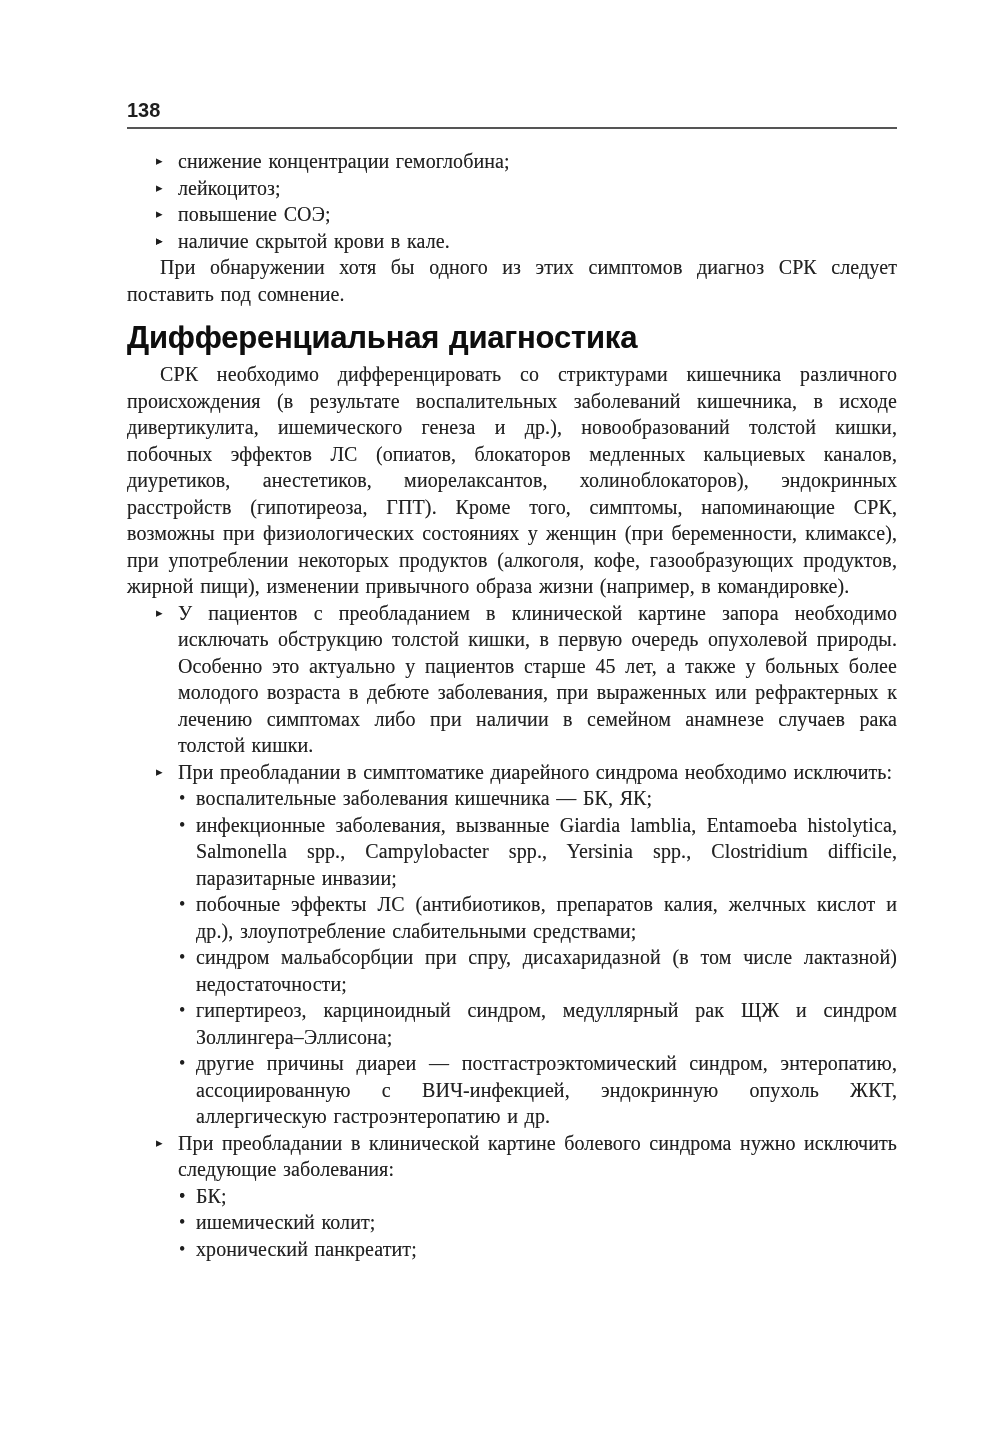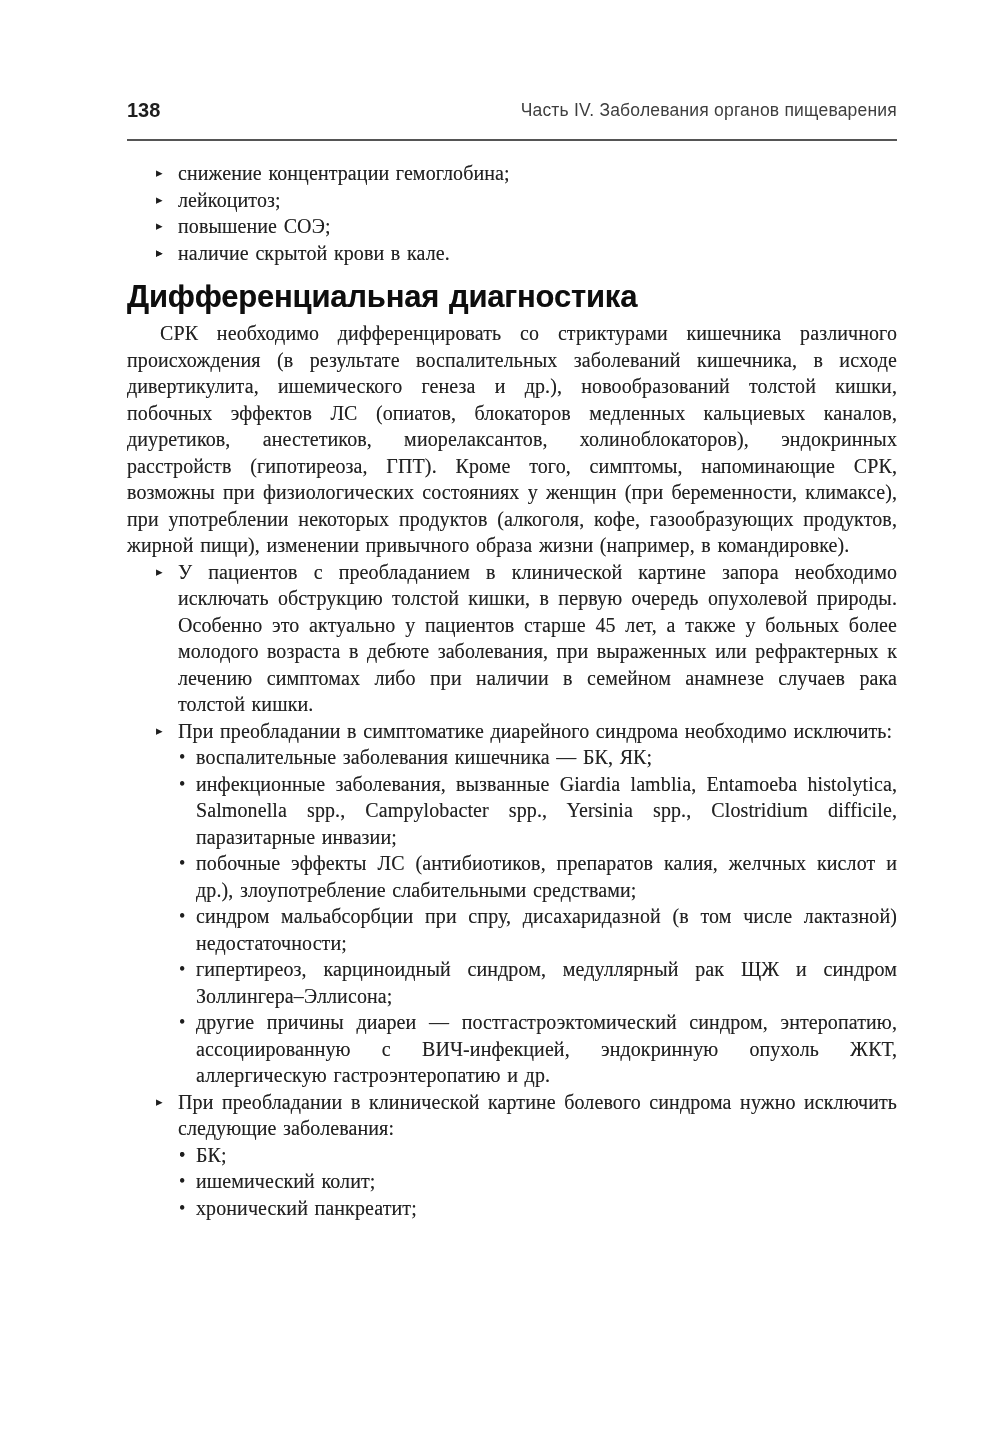--- a/index.html
+++ b/index.html
@@ -20,21 +20,21 @@
     position: absolute;
     left: 127px; top: 100px;
     width: 770px;
   }
   
   .pagehead {
     display: flex;
     justify-content: space-between;
     align-items: flex-end;
     font-family: "Liberation Sans", sans-serif;
-    padding-bottom: 19px;
+    padding-bottom: 7px;
     border-bottom: 2px solid #555555;
   }
   .pagenum {
     font-weight: 700;
     font-size: 20px;
     color: #1e1e1e;
     line-height: 20px;
   }
   .runhead {
     font-size: 17.5px;
@@ -95,21 +95,20 @@
   .it { }
 </style>
 </head>
 <body>
 
 <div class="page">
   <div class="content">
 
     <div class="pagehead">
       <span class="pagenum">138</span>
-      <span class="runhead">Часть IV. Заболевания органов пищеварения</span>
     </div>
 
     <div class="bodytext">
 
       <ul class="blist l1">
         <li>
           <span class="tri">▸</span>
           <span>снижение концентрации гемоглобина;</span>
         </li>
         <li>
@@ -122,20 +121,21 @@
         </li>
         <li>
           <span class="tri">▸</span>
         </li>
         <li>
           <span class="tri">▸</span>
           <span>наличие скрытой крови в кале.</span>
         </li>
       </ul>
 
+      <p class="para">При обнаружении хотя бы одного из этих симптомов диагноз СРК следует поставить под сомнение.</p>
 
       <h2 class="secthead">Дифференциальная диагностика</h2>
 
       <p class="para">СРК необходимо дифференцировать со стриктурами кишечника различного происхождения (в результате воспалительных заболеваний кишечника, в исходе дивертикулита, ишемического генеза и др.), новообразований толстой кишки, побочных эффектов ЛС (опиатов, блокаторов медленных кальциевых каналов, диуретиков, анестетиков, миорелаксантов, холиноблокаторов), эндокринных расстройств (гипотиреоза, ГПТ). Кроме того, симптомы, напоминающие СРК, возможны при физиологических состояниях у женщин (при беременности, климаксе), при употреблении некоторых продуктов (алкоголя, кофе, газообразующих продуктов, жирной пищи), изменении привычного образа жизни (например, в командировке).</p>
 
       <ul class="blist l1" style="margin-top:0;">
 
         <li>
           <span class="tri">▸</span>
           <span>У пациентов с преобладанием в клинической картине запора необходимо исключать обструкцию толстой кишки, в первую очередь опухолевой природы. Особенно это актуально у пациентов старше 45 лет, а также у больных более молодого возраста в дебюте заболевания, при выраженных или рефрактерных к лечению симптомах либо при наличии в семейном анамнезе случаев рака толстой кишки.</span>

